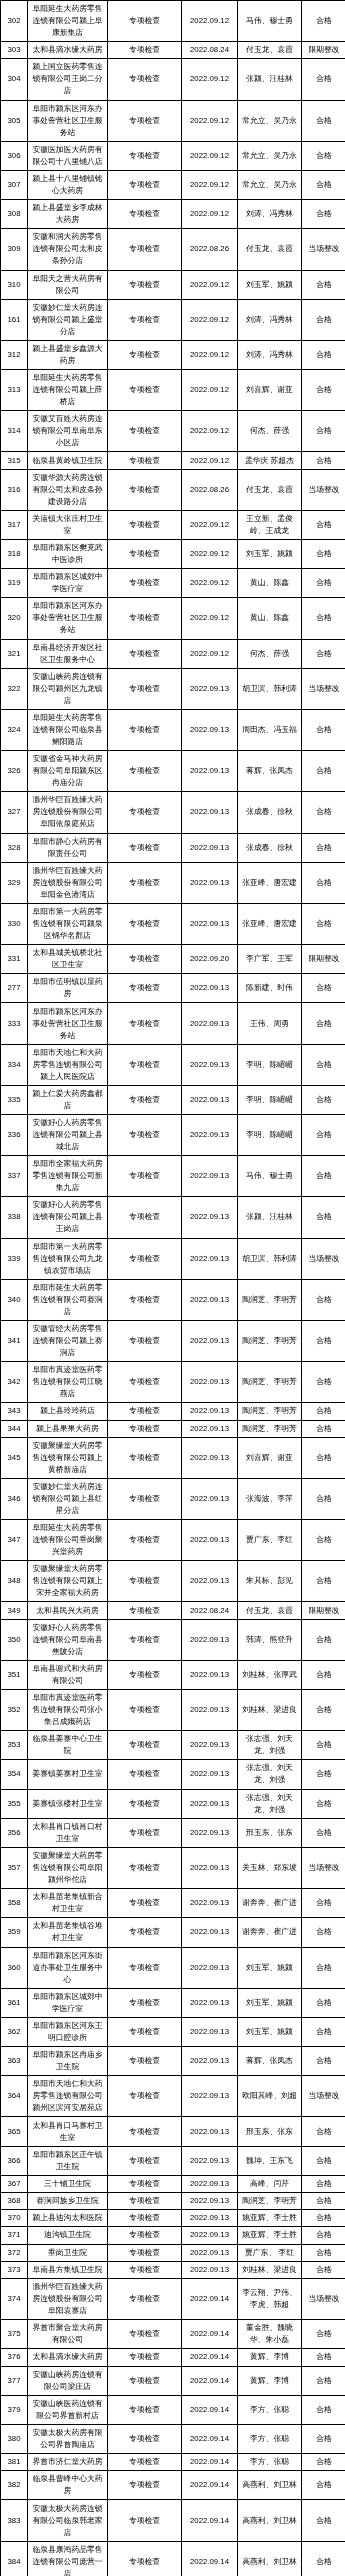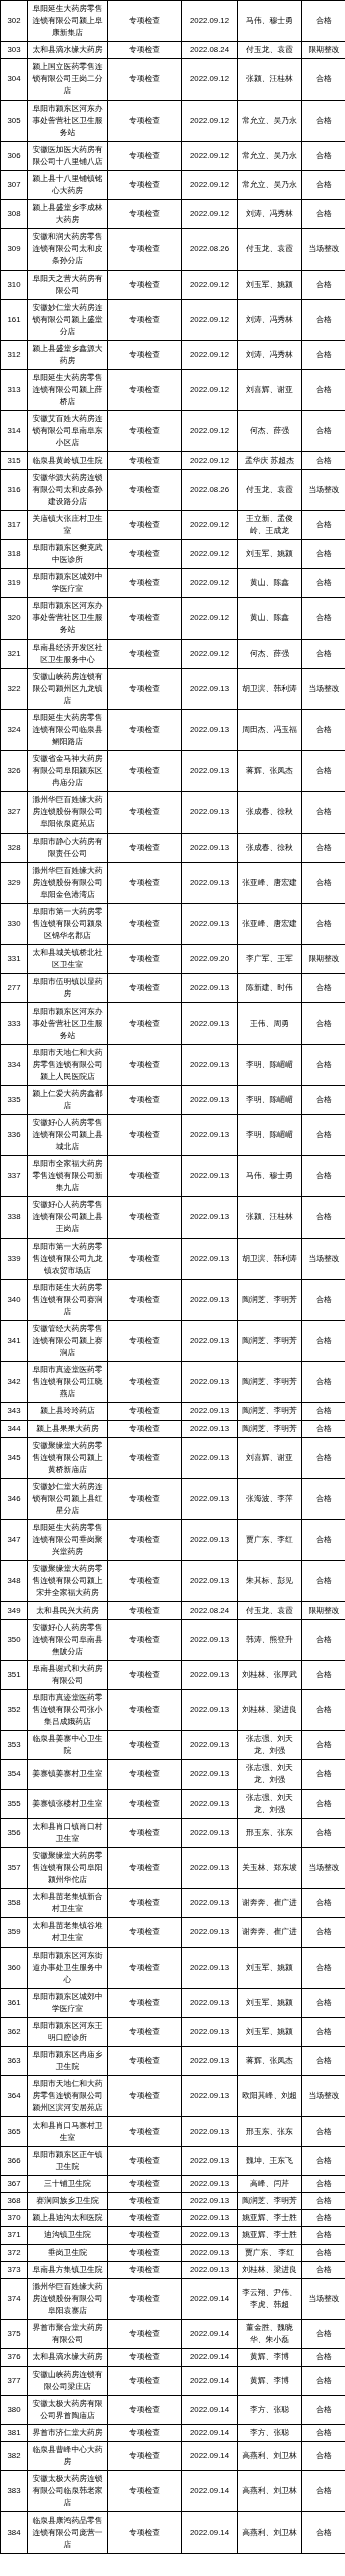--- a/index.html
+++ b/index.html
@@ -627,20 +627,28 @@
       </tr>
       <tr>
         <td class="c-no">377</td>
         <td class="c-org">安徽山峡药房连锁有限公司梁庄店</td>
         <td class="c-type">专项检查</td>
         <td class="c-date">2022.09.14</td>
         <td class="c-insp">黄辉、李博</td>
         <td class="c-res">合格</td>
       </tr>
       <tr>
+        <td class="c-no">379</td>
+        <td class="c-org">安徽山峡医药连锁有限公司界首新村店</td>
+        <td class="c-type">专项检查</td>
+        <td class="c-date">2022.09.14</td>
+        <td class="c-insp">李方、张聪</td>
+        <td class="c-res">合格</td>
+      </tr>
+      <tr>
         <td class="c-no">380</td>
         <td class="c-org">安徽太极大药房有限公司界首陶庙店</td>
         <td class="c-type">专项检查</td>
         <td class="c-date">2022.09.14</td>
         <td class="c-insp">李方、张聪</td>
         <td class="c-res">合格</td>
       </tr>
       <tr>
         <td class="c-no">381</td>
         <td class="c-org">界首市济仁堂大药房</td>

